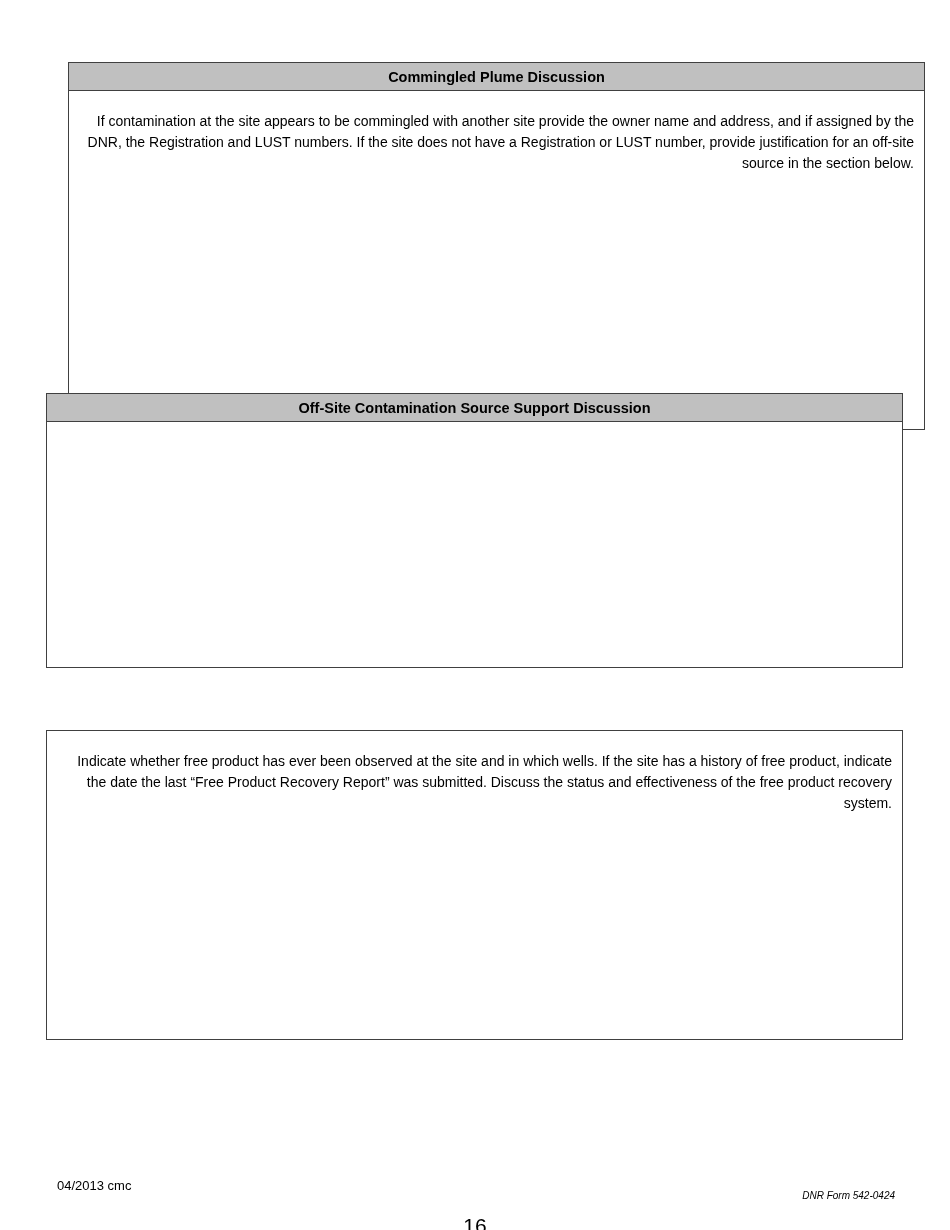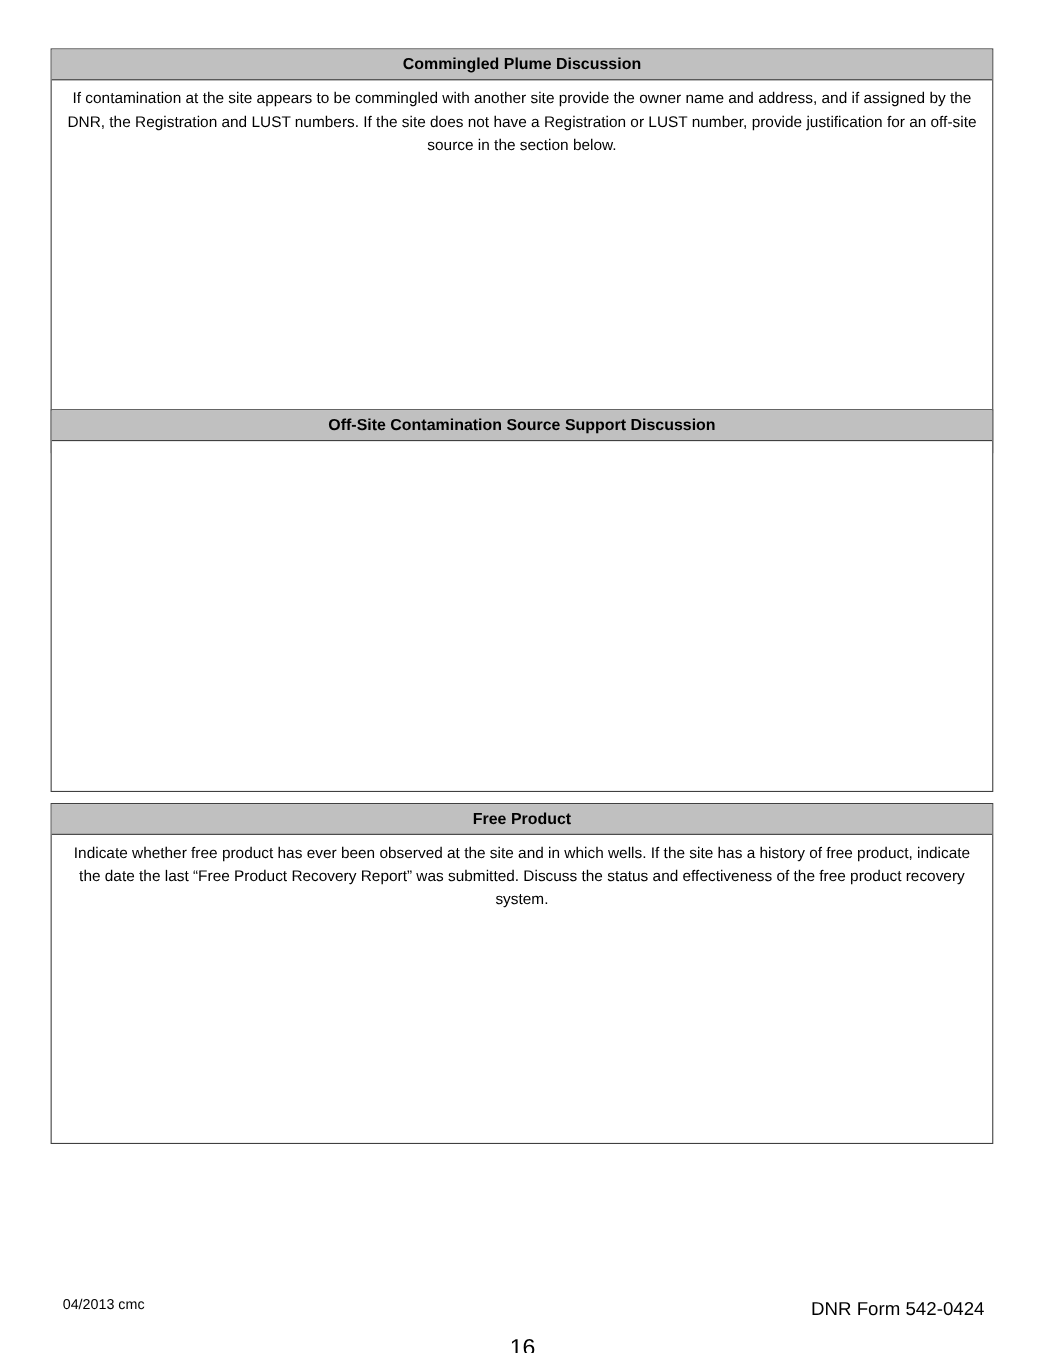--- a/index.html
+++ b/index.html
@@ -24,27 +24,27 @@
     height: 28px;
     background: #c0c0c0;
     border-bottom: 1.5px solid #404040;
     display: flex;
     align-items: center;
     justify-content: center;
     font-weight: bold;
     font-size: 14.5px;
   }
   .box-body {
-    padding: 6px 10px;
+    padding: 20px 10px;
     font-size: 14px;
     line-height: 21px;
-    text-align: center;
+    text-align: right;
   }
-  #box-1 { top: 44px;  height: 368px; }
-  #box-2 { top: 372px; height: 348px; }
+  #box-1 { top: 62px;  height: 368px; margin-left: 22px; }
+  #box-2 { top: 393px; height: 275px; }
   #box-3 { top: 730px; height: 310px; }
   .footer {
     position: absolute;
     left: 0;
     top: 1174px;
     width: 100%;
     height: 24px;
   }
   .footer-left {
     position: absolute;
@@ -57,42 +57,42 @@
     left: 0;
     top: 0;
     width: 100%;
     text-align: center;
     font-size: 21px;
     margin-top: 40px;
   }
   .footer-right {
     position: absolute;
     right: 55px;
-    top: 6px;
-    font-size: 17px;
+    top: 16px;
+    font-size: 10px;
+    font-style: italic;
   }
 </style>
 </head>
 <body>
 
 <div class="page">
 
   <section class="form-box" id="box-1">
     <div class="box-header">Commingled Plume Discussion</div>
     <div class="box-body">
       <p>If contamination at the site appears to be commingled with another site provide the owner name and address, and if assigned by the DNR, the Registration and LUST numbers. If the site does not have a Registration or LUST number, provide justification for an off-site source in the section below.</p>
     </div>
   </section>
 
   <section class="form-box" id="box-2">
     <div class="box-header">Off-Site Contamination Source Support Discussion</div>
   </section>
 
   <section class="form-box" id="box-3">
-    <div class="box-header">Free Product</div>
     <div class="box-body">
       <p>Indicate whether free product has ever been observed at the site and in which wells. If the site has a history of free product, indicate the date the last “Free Product Recovery Report” was submitted. Discuss the status and effectiveness of the free product recovery system.</p>
     </div>
   </section>
 
   <div class="footer">
     <span class="footer-left">04/2013 cmc</span>
     <span class="footer-center">16</span>
     <span class="footer-right">DNR Form 542-0424</span>
   </div>

